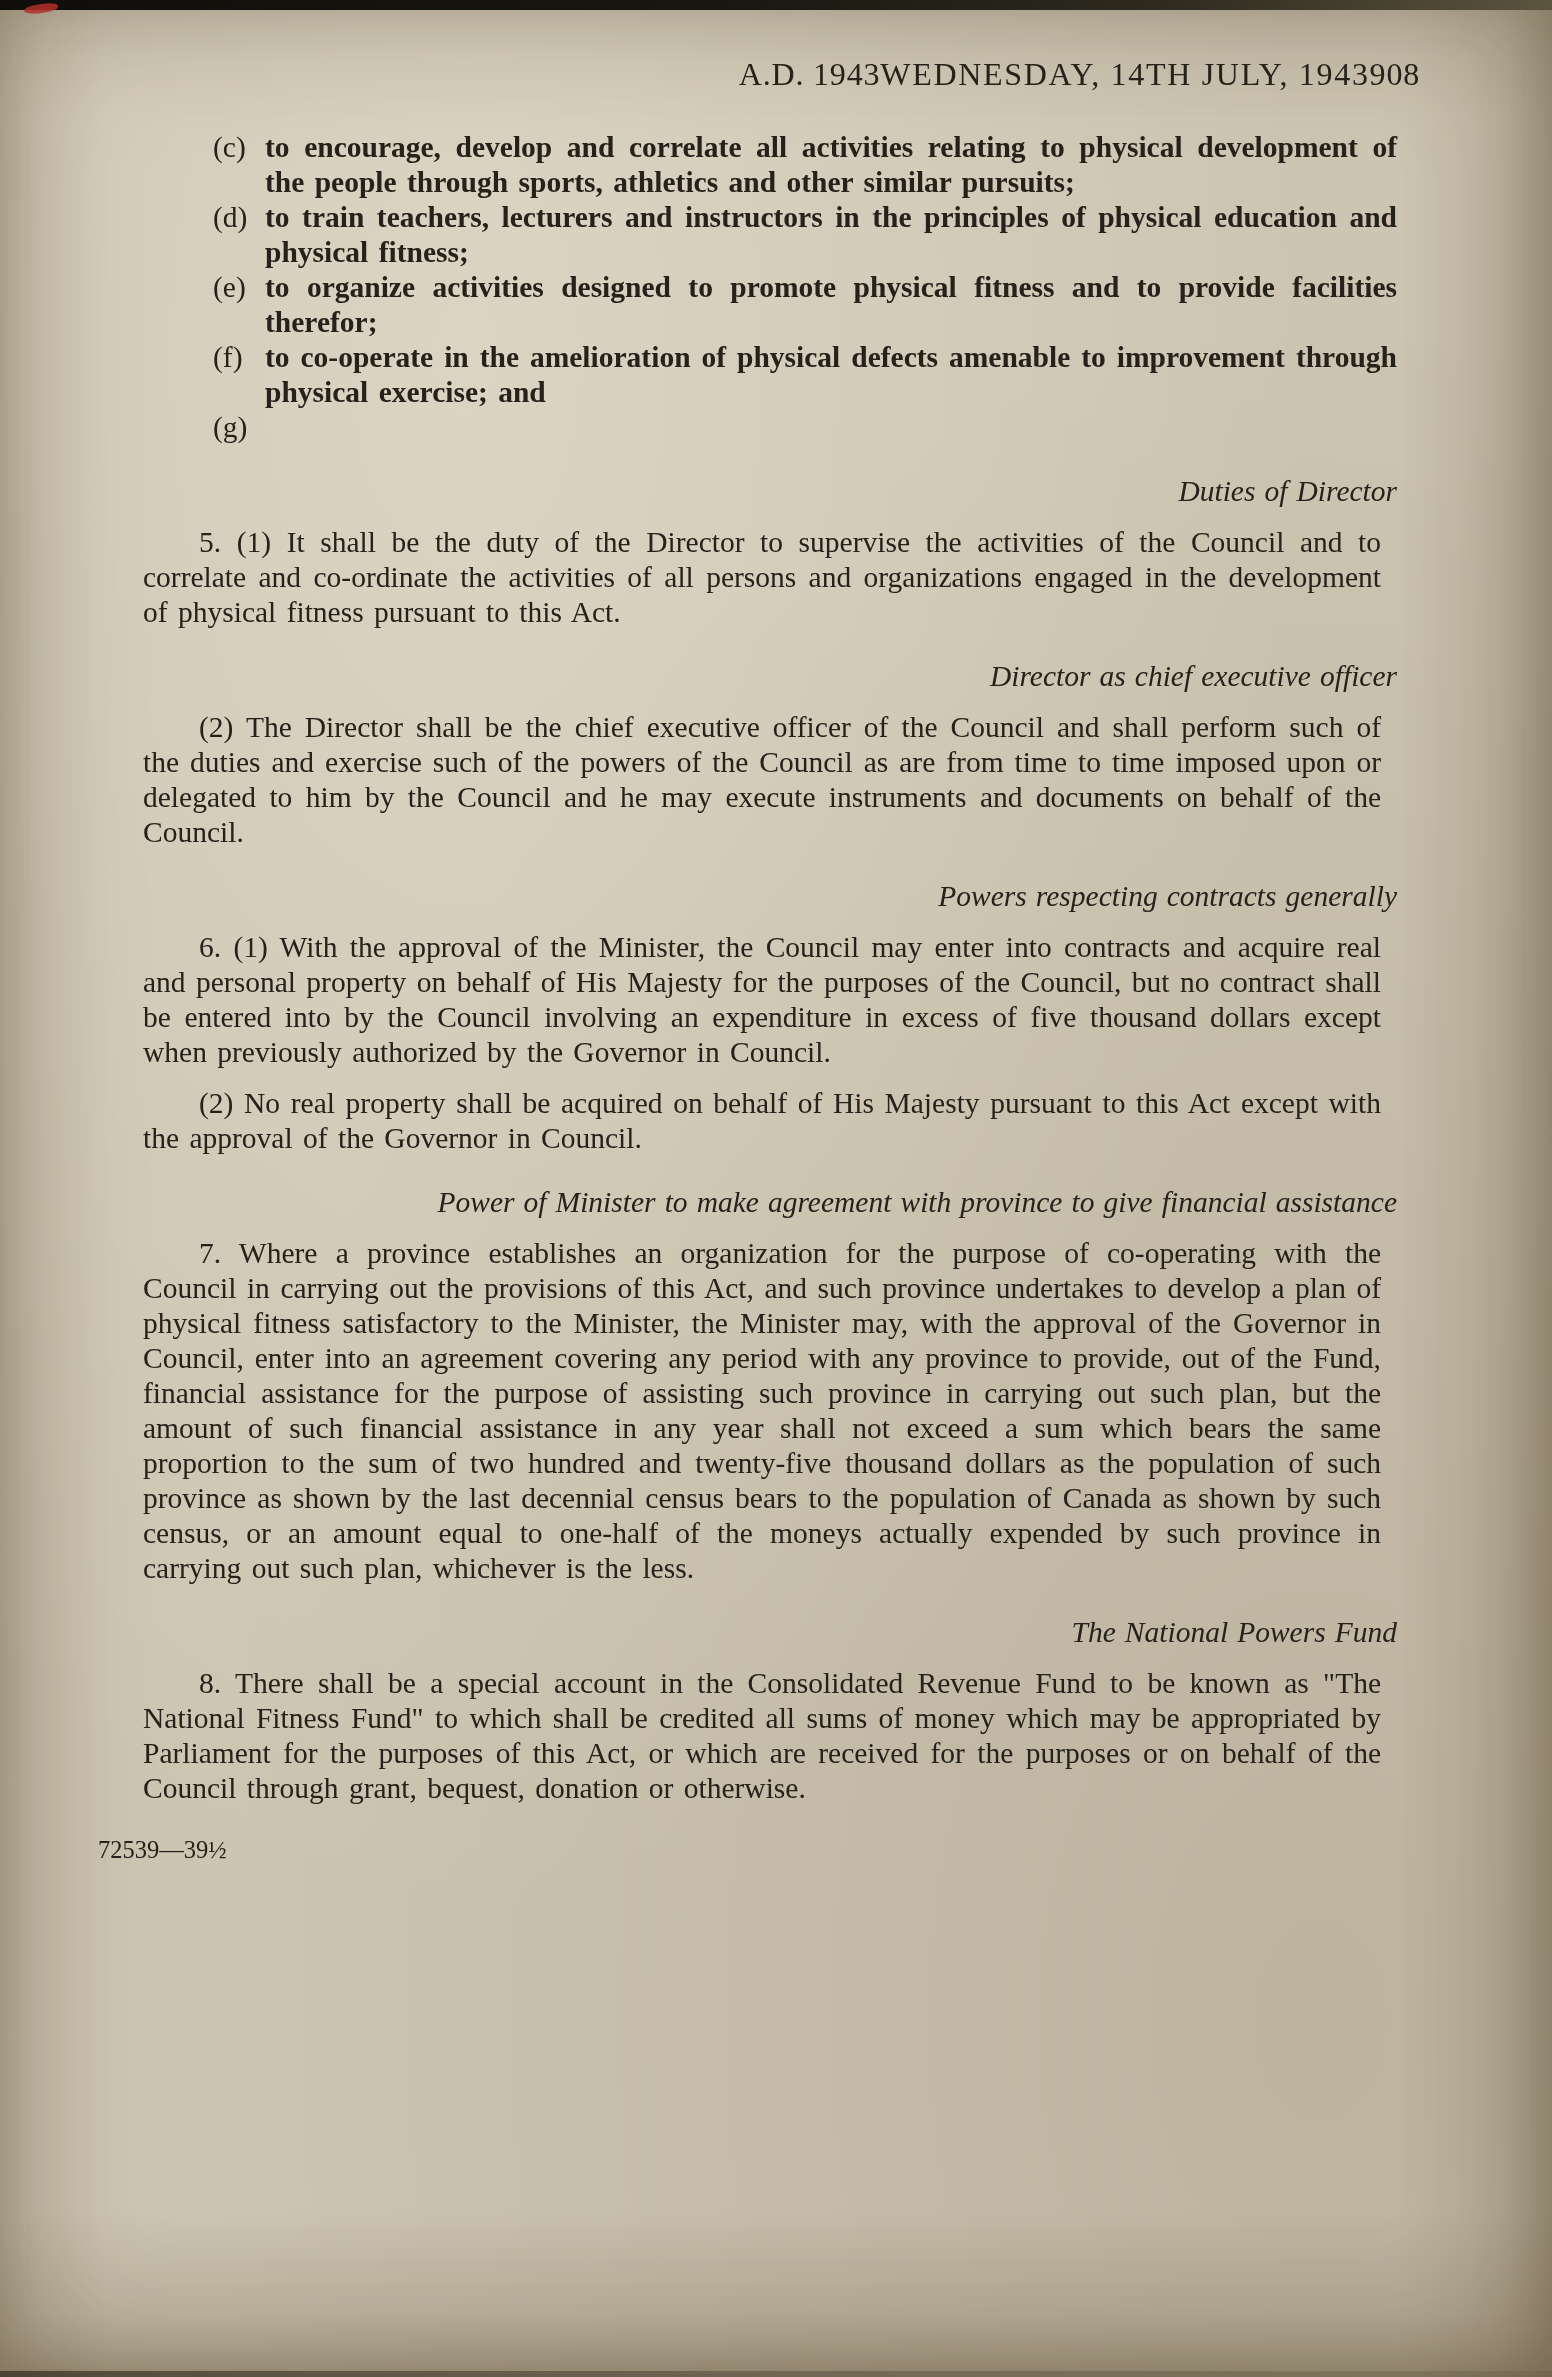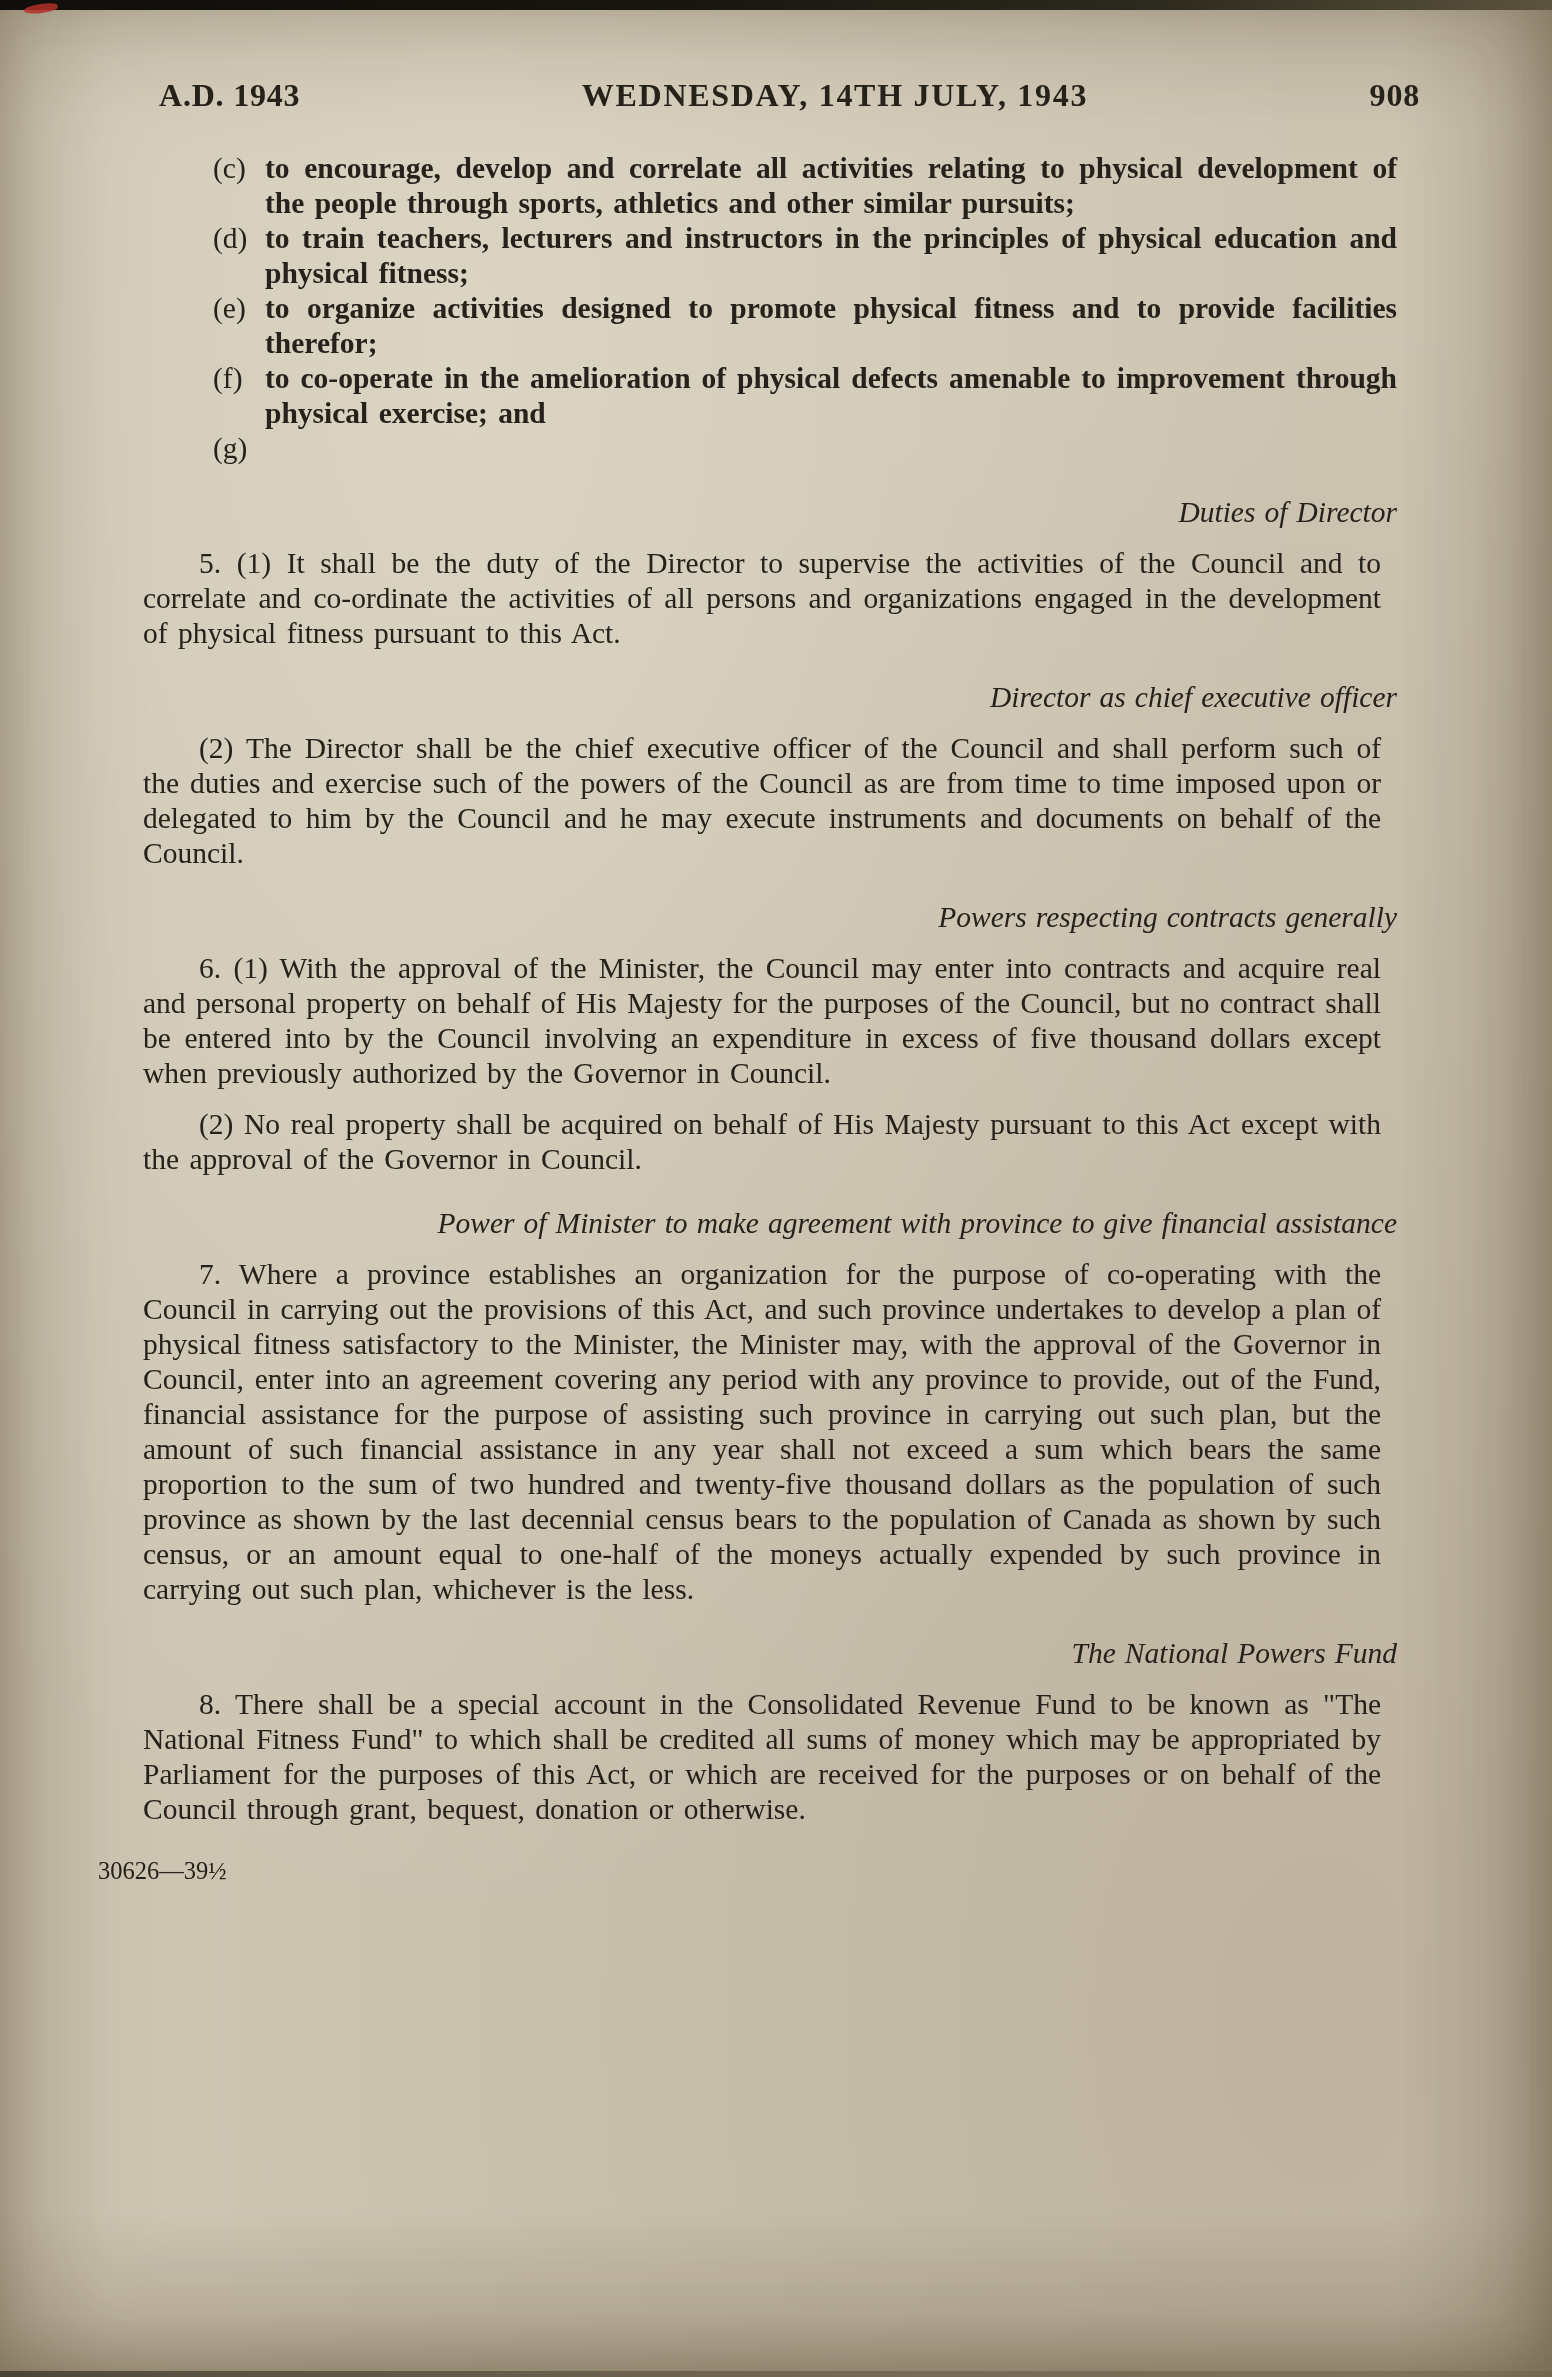--- a/index.html
+++ b/index.html
@@ -57,24 +57,24 @@
     width: 34px;
     height: 9.3px;
     background: #b23029;
     border-radius: 55% 45% 50% 50%;
     transform: rotate(-7deg);
     opacity: 0.85;
     z-index: 7;
   }
   .page-header {
     display: flex;
-    justify-content: space-between;
+    justify-content: flex-end;
     align-items: baseline;
-    padding: 77px 133px 0 159px;
-    font-weight: bold;
+    padding: 56px 133px 0 159px;
+    font-weight: normal;
     font-size: 32px;
     line-height: 37px;
     letter-spacing: 0.8px;
     position: relative;
     z-index: 2;
   }
   .page-header .center-title {
     letter-spacing: 1.7px;
   }
   .body-text {
@@ -188,20 +188,20 @@
     <section class="act-section">
       <h2 class="sidehead">Power of Minister to make agreement with province to give financial assistance</h2>
       <p class="para">7. Where a province establishes an organization for the purpose of co-operating with the Council in carrying out the provisions of this Act, and such province undertakes to develop a plan of physical fitness satisfactory to the Minister, the Minister may, with the approval of the Governor in Council, enter into an agreement covering any period with any province to provide, out of the Fund, financial assistance for the purpose of assisting such province in carrying out such plan, but the amount of such financial assistance in any year shall not exceed a sum which bears the same proportion to the sum of two hundred and twenty-five thousand dollars as the population of such province as shown by the last decennial census bears to the population of Canada as shown by such census, or an amount equal to one-half of the moneys actually expended by such province in carrying out such plan, whichever is the less.</p>
     </section>
 
     <section class="act-section">
       <h2 class="sidehead">The National Powers Fund</h2>
       <p class="para">8. There shall be a special account in the Consolidated Revenue Fund to be known as "The National Fitness Fund" to which shall be credited all sums of money which may be appropriated by Parliament for the purposes of this Act, or which are received for the purposes or on behalf of the Council through grant, bequest, donation or otherwise.</p>
     </section>
 
-    <span class="print-code">30626—39½</span>
+    <span class="print-code">72539—39½</span>
 
   </main>
 
   <div class="edge-bottom"></div>
   <div class="vignette"></div>
 </div>
 
 
 </body></html>

